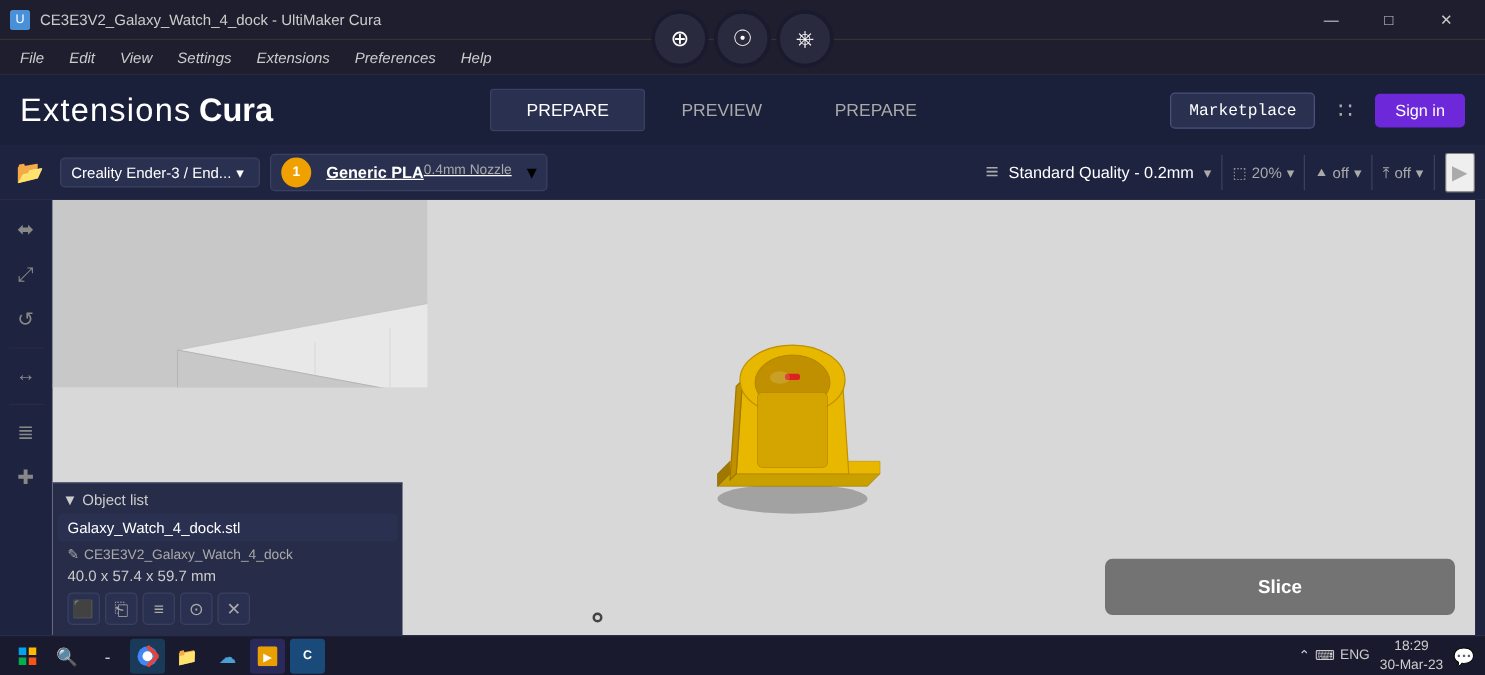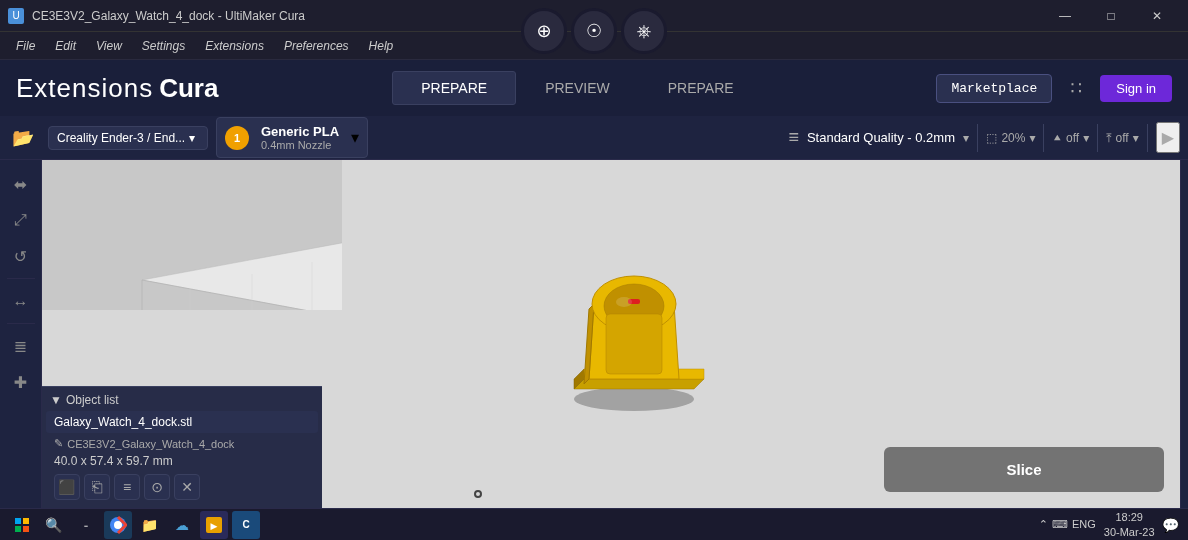--- a/index.html
+++ b/index.html
@@ -148,22 +148,23 @@
       cursor: pointer;
       min-width: 160px;
     }
     #material-selector {
       background: transparent;
       border: none;
       color: white;
       padding: 4px 8px;
       font-size: 12px;
       display: flex;
-      flex-direction: column;
-      cursor: pointer;
+      flex-direction: row;
+      cursor: pointer;
+      text-decoration: underline;
     }
     .material-label { font-size: 13px; font-weight: 600; }
     .material-sub { font-size: 11px; color: #aaa; }
     #material-wrap {
       display: flex;
       align-items: center;
       gap: 4px;
       padding: 2px 8px;
       border: 1px solid #3a4060;
       border-radius: 4px;

